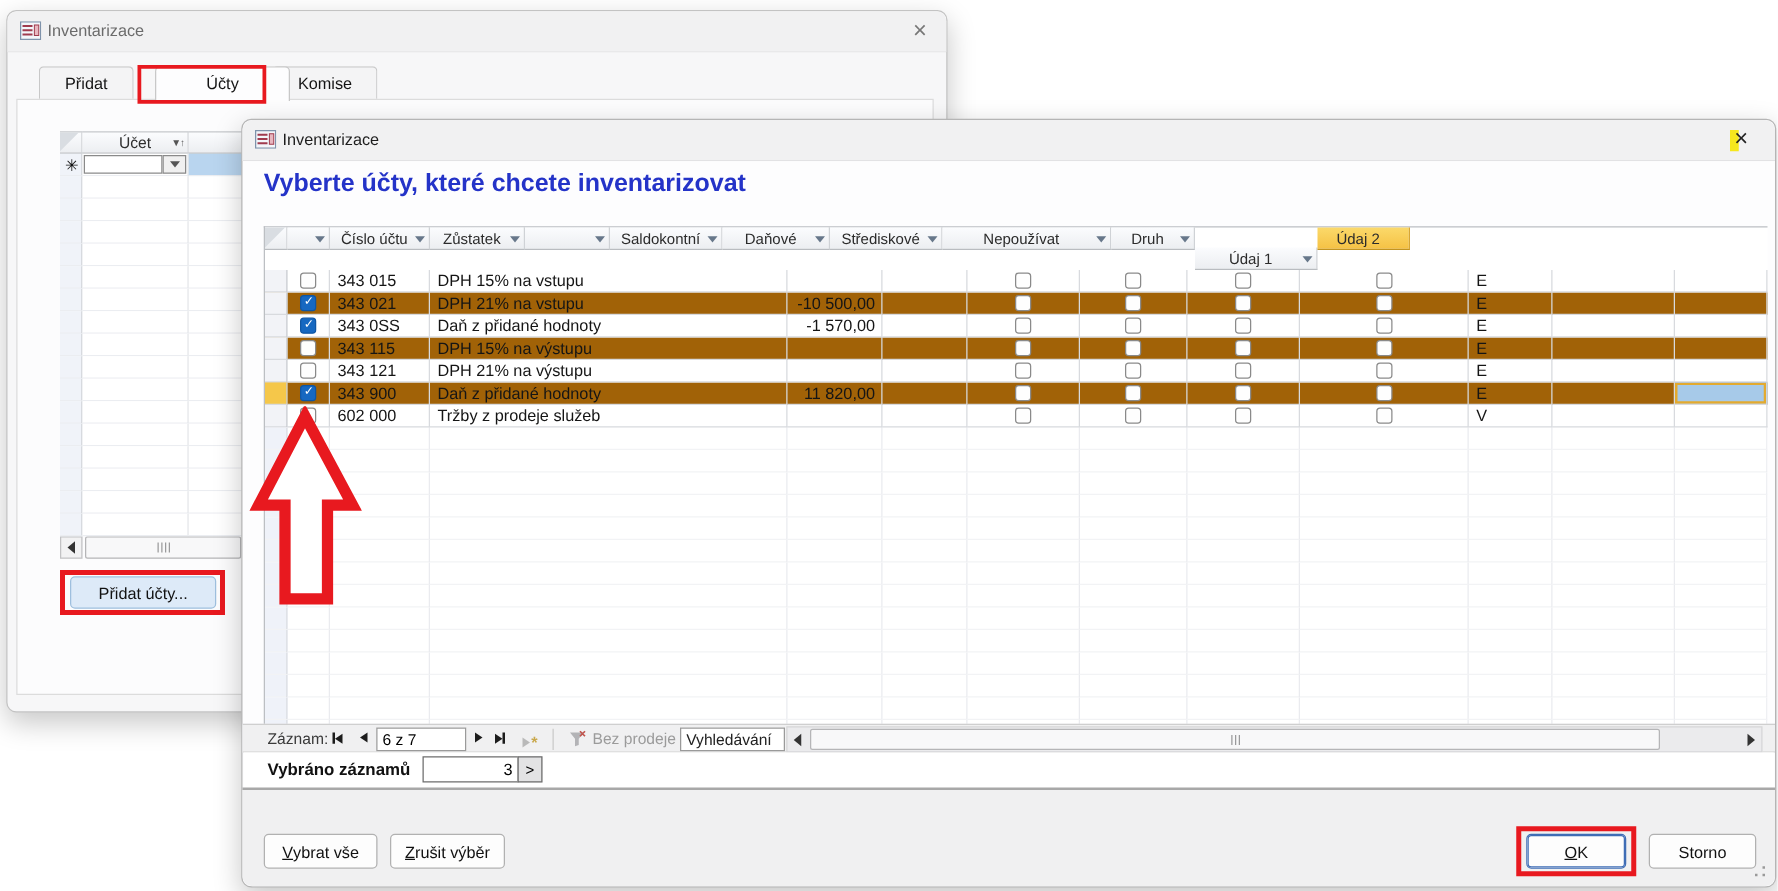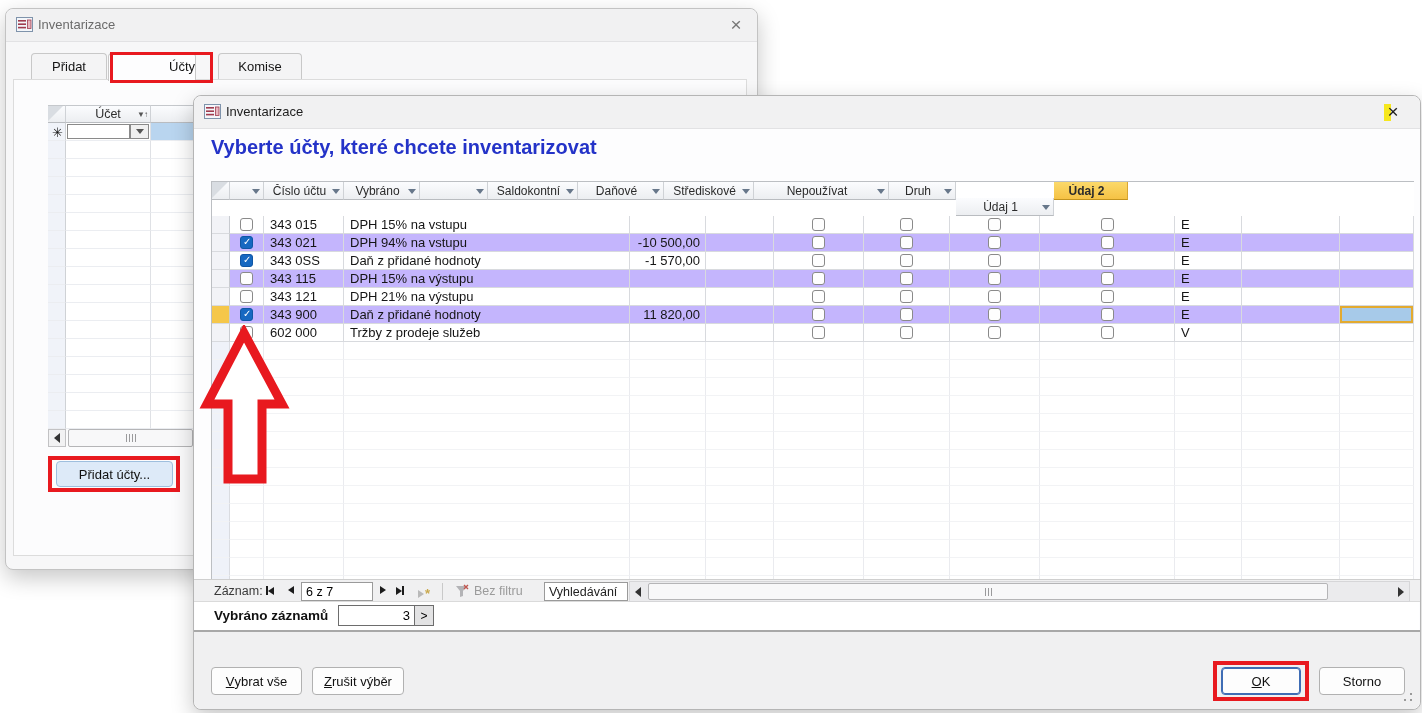--- a/index.html
+++ b/index.html
@@ -53,28 +53,28 @@
   .btn{position:absolute;box-sizing:border-box;background:#fdfdfd;border:1px solid #b1b1b1;
       border-radius:4px;font-size:13px;color:#111;display:flex;align-items:center;justify-content:center;}
   .btn.default{border:1px solid #3f6db5;box-shadow:inset 0 0 0 1px #3f6db5;}
   
   #grid-wrap{position:absolute;left:17px;top:85px;width:1203px;box-sizing:border-box;
       border-left:1px solid #bcbfc3;border-top:1px solid #bcbfc3;background:#fff;}
   #grid-header{display:flex;}
   .hc{position:relative;height:18px;box-sizing:border-box;background:linear-gradient(#fbfcfe,#eceef1);
       border-right:1px solid #cfd2d6;border-bottom:1px solid #b9bcc0;display:flex;align-items:center;
       justify-content:center;font-size:12px;color:#2b2b2b;flex:none;}
-  .hc.act{background:linear-gradient(#fbd96a,#f5c245);border-right-color:#d8a633;border-bottom-color:#c3941f;font-weight:bold;}
+  .hc.act{background:linear-gradient(#fbd96a,#f5c245);border-right-color:#d8a633;border-bottom-color:#c3941f;}
   .hl{white-space:nowrap;overflow:hidden;padding:0 10px 0 2px;}
   .arr{position:absolute;right:3px;top:7px;width:0;height:0;border-left:4px solid transparent;
       border-right:4px solid transparent;border-top:5px solid #67778a;}
   .diag{position:absolute;left:0;top:0;width:0;height:0;border-top:16px solid #d9dde2;
       border-right:16px solid transparent;}
   .grow{display:flex;background:#fff;}
-  .grow.alt{background:#c4b5fd;}
+  .grow.alt{background:#a16207;}
   .gc{height:18px;box-sizing:border-box;border-right:1px solid #d8dade;border-bottom:1px solid #d8dade;
       font-size:13px;color:#151515;flex:none;overflow:hidden;white-space:nowrap;}
   .gc.sel{background:#f2f3f7;border-right-color:#c8cbd0;}
   .gc.sel.cur{background:#f5c74a;}
   .gc.txt{padding:1px 4px 0 6px;line-height:16px;}
   .gc.num{text-align:right;padding:1px 5px 0 2px;line-height:16px;}
   .gc.cbc{display:flex;align-items:center;justify-content:center;}
   .cb{width:13px;height:13px;border:1px solid #8a8a8a;border-radius:3px;background:#fefefe;
       box-sizing:border-box;flex:none;}
   .cb.on{background:#1668c1;border-color:#0f56a4;position:relative;}
@@ -117,21 +117,21 @@
         <rect x="2" y="6.4" width="8" height="1.6" fill="#a03b4e"></rect>
         <rect x="2" y="9.8" width="8" height="1.6" fill="#a03b4e"></rect>
         <rect x="11.5" y="3" width="3.5" height="8.4" fill="#e7b6bf" stroke="#a03b4e" stroke-width="0.8"></rect>
       </svg>
     </span>
     <span class="title-text" style="color:#6b6b6b;">Inventarizace</span>
     <span class="close-x" style="right:10px;color:#777;">×</span>
   </div>
 
   <div class="tab" style="left:25px;width:76px;">Přidat</div>
-  <div class="tab active" style="left:102px;width:88px;text-align:right;">Účty</div>
+  <div class="tab active" style="left:118px;width:108px;">Účty</div>
   <div class="tab" style="left:212px;width:84px;">Komise</div>
 
   <div class="tabpage"></div>
 
   <div class="mini-grid">
     <div class="mrow">
       <div class="mh" style="width:18px;">
         <i class="diag" style="border-top-width:15px;border-right-width:15px;"></i>
       </div>
       <div class="mh" style="width:85px;">
@@ -278,21 +278,21 @@
           <i class="diag"></i>
         </div>
         <div class="hc" style="width: 34px;">
           <i class="arr"></i>
         </div>
         <div class="hc" style="width: 80px;">
           <span class="hl">Číslo účtu</span>
           <i class="arr"></i>
         </div>
         <div class="hc" style="width: 76px;">
-          <span class="hl">Vybráno</span>
+          <span class="hl">Zůstatek</span>
           <i class="arr"></i>
         </div>
         <div class="hc" style="width: 68px;">
           <i class="arr"></i>
         </div>
         <div class="hc" style="width: 90px;">
           <span class="hl">Saldokontní</span>
           <i class="arr"></i>
         </div>
         <div class="hc" style="width: 86px;">
@@ -344,21 +344,21 @@
           <div class="gc txt" style="width: 67px;">E</div>
           <div class="gc txt" style="width: 98px;"></div>
           <div class="gc txt" style="width: 74px;"></div>
         </div>
         <div class="grow alt">
           <div class="gc sel" style="width: 18px;"></div>
           <div class="gc cbc" style="width: 34px;">
             <span class="cb on"></span>
           </div>
           <div class="gc txt" style="width: 80px;">343 021</div>
-          <div class="gc txt" style="width: 286px;">DPH 94% na vstupu</div>
+          <div class="gc txt" style="width: 286px;">DPH 21% na vstupu</div>
           <div class="gc num" style="width: 76px;">-10 500,00</div>
           <div class="gc txt" style="width: 68px;"></div>
           <div class="gc cbc" style="width: 90px;">
             <span class="cb"></span>
           </div>
           <div class="gc cbc" style="width: 86px;">
             <span class="cb"></span>
           </div>
           <div class="gc cbc" style="width: 90px;">
             <span class="cb"></span>
@@ -746,21 +746,21 @@
       <i class="ntri-r dis"></i>
         <span style="color:#c9a84c;font-weight:bold;font-size:13px;margin-left:1px;">*</span>
     </span>
     <i class="vsep"></i>
     <span style="position:absolute;left:261px;top:4px;">
       <svg width="14" height="14" viewBox="0 0 14 14">
         <path d="M1 2h11l-4 5v5l-3 1V7z" fill="#b3b3b6"></path>
         <path d="M9 1l4 4M13 1L9 5" stroke="#c0564f" stroke-width="1.4"></path>
       </svg>
     </span>
-    <span class="graytxt" style="position:absolute;left:280px;top:4px;font-size:12.5px;">Bez filtru</span>
+    <span class="graytxt" style="position:absolute;left:280px;top:4px;font-size:12.5px;">Bez prodeje</span>
     <input class="navinput" style="left: 350px; top: 2px; width: 84px; height: 19px; color: rgb(34, 34, 34);" readonly="" value="Vyhledávání">
 
     <div style="position:absolute;left:435px;top:1px;width:781px;height:21px;background:#ebebed;border:1px solid #d6d6d8;box-sizing:border-box;"></div>
     <div class="sb-btn" style="position:absolute;left:436px;top:2px;width:16px;height:19px;border:none;background:transparent;">
         <i class="tri-l"></i>
       </div>
     <div class="sb-thumb" style="position:absolute;left:454px;top:3px;width:680px;height:17px;">
       <i class="gripbar"></i>
         <i class="gripbar"></i>
         <i class="gripbar"></i>

